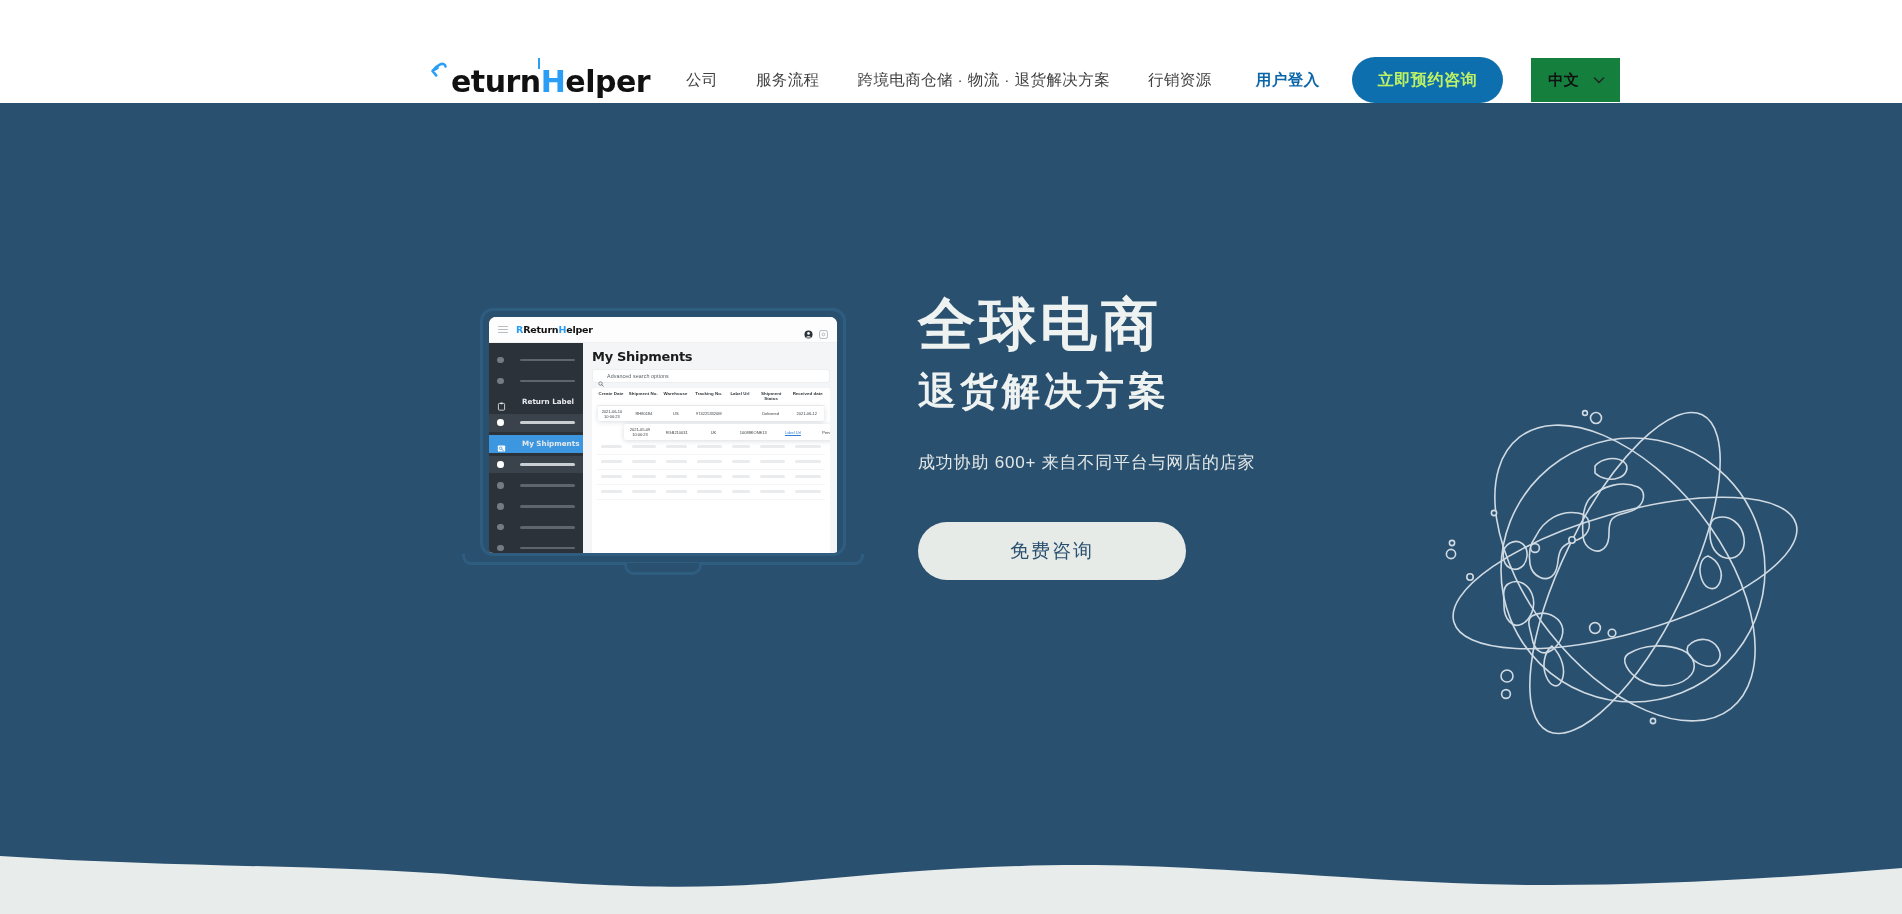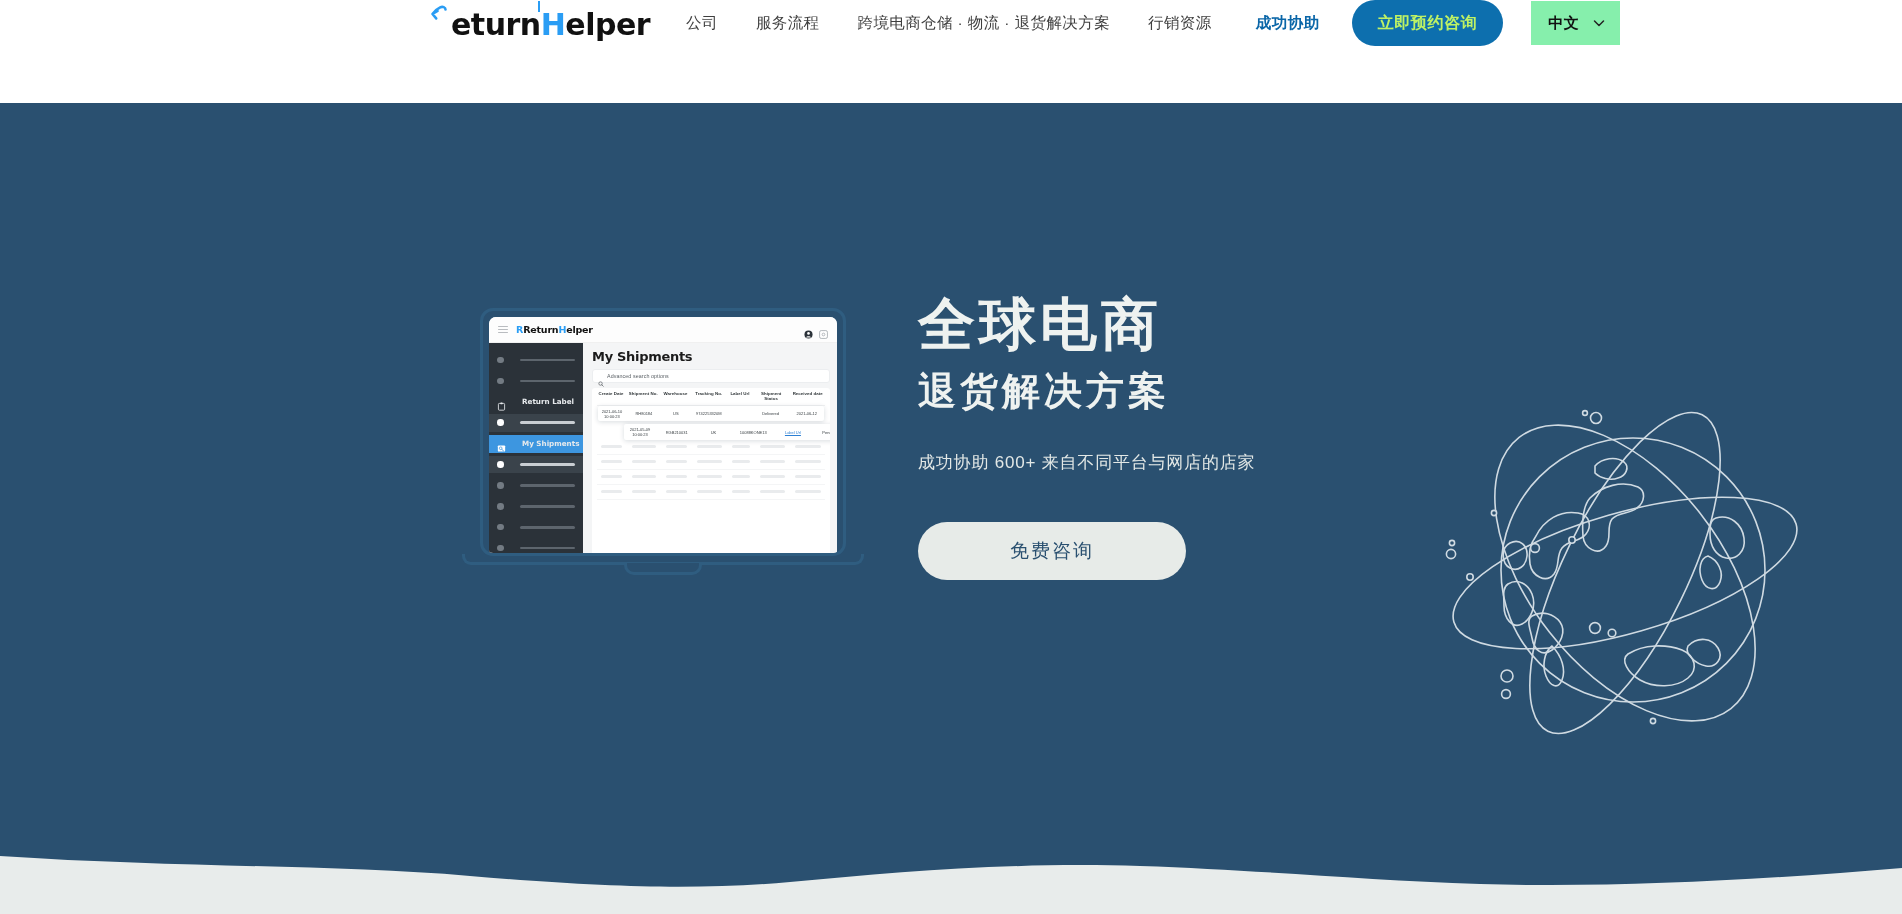--- a/index.html
+++ b/index.html
@@ -8,21 +8,21 @@
     font-family: "Liberation Sans", sans-serif;
     background: #ffffff;
     overflow: hidden;
   }
   .page { position: relative; width: 1902px; height: 914px; background:#fff; }
 
   
   .header {
     position: absolute; left:0; top:0; width:1620px; height:103px;
     background:#ffffff; z-index: 40;
-    display:flex; align-items:flex-start;
+    display:flex; align-items:flex-end;
   }
   .header-inner {
     display:flex; align-items:center; width:100%;
     padding-left:430px;
   }
   .logo { display:flex; align-items:baseline; font-size:30px; font-weight:700;
           letter-spacing:-0.5px; margin-right:36px; position:relative; top:-1px;
           font-family:"DejaVu Sans", sans-serif; }
   .logo .r-mark { position:relative; width:21px; height:32px; display:inline-block; }
   .logo .r-mark svg { position:absolute; left:0; top:2px; }
@@ -43,21 +43,21 @@
     margin-left:44px; letter-spacing:0.5px; white-space:nowrap;
   }
   .btn-cta {
     margin-left:32px; background:#0d6fae; color:#bef264;
     font-size:16px; font-weight:700; letter-spacing:0.6px;
     border:none; border-radius:28px; padding:0 26px; height:46px;
     display:flex; align-items:center; justify-content:center; cursor:pointer;
     white-space:nowrap;
   }
   .lang {
-    margin-left:28px; background:#86efac; height:44px; width:99px;
+    margin-left:28px; background:#15803d; height:44px; width:99px;
     display:flex; align-items:center; justify-content:space-between;
     padding:0 14px 0 17px; cursor:pointer;
   }
   .lang-label { font-size:15px; color:#111; font-weight:700; letter-spacing:0.5px; }
   .lang-chev { width:14px; height:14px; }
 
   
   .hero {
     position:absolute; left:0; top:103px; width:1902px; height:811px;
     background:#2a5070; overflow:hidden;
@@ -185,21 +185,21 @@
         <span class="blk">elper</span>
       </div>
 
       <nav class="nav">
         <span class="nav-item">公司</span>
         <span class="nav-item">服务流程</span>
         <span class="nav-item">跨境电商仓储 · 物流 · 退货解决方案</span>
         <span class="nav-item">行销资源</span>
       </nav>
 
-      <span class="nav-login">成功协助</span>
+      <span class="nav-login">用户登入</span>
 
       <button class="btn-cta">立即预约咨询</button>
 
       <div class="lang">
         <span class="lang-label">中文</span>
         <span class="lang-chev">
           <svg width="14" height="14" viewBox="0 0 14 14">
               <path d="M2.5 5 L7 9.5 L11.5 5" stroke="#232323" stroke-width="1.5" fill="none" stroke-linecap="round" stroke-linejoin="round"></path>
             </svg>
         </span>

